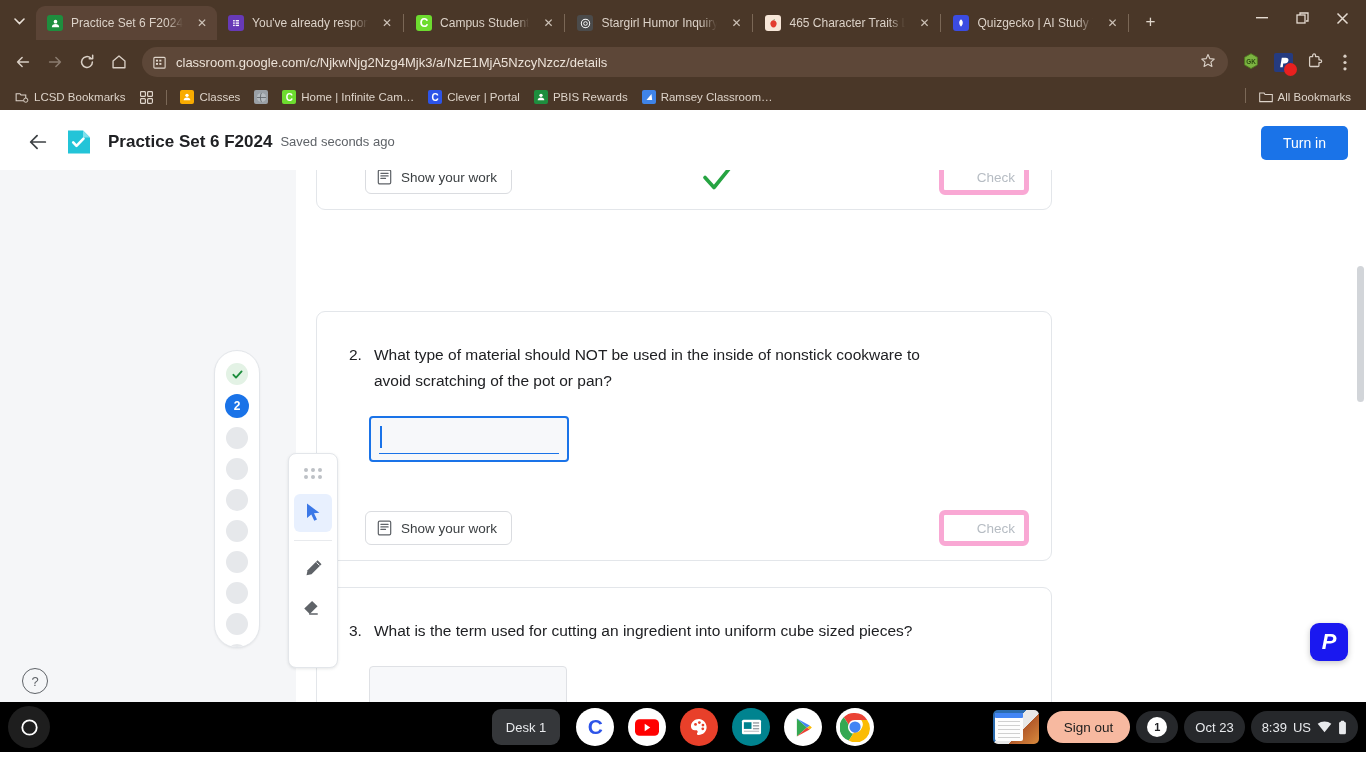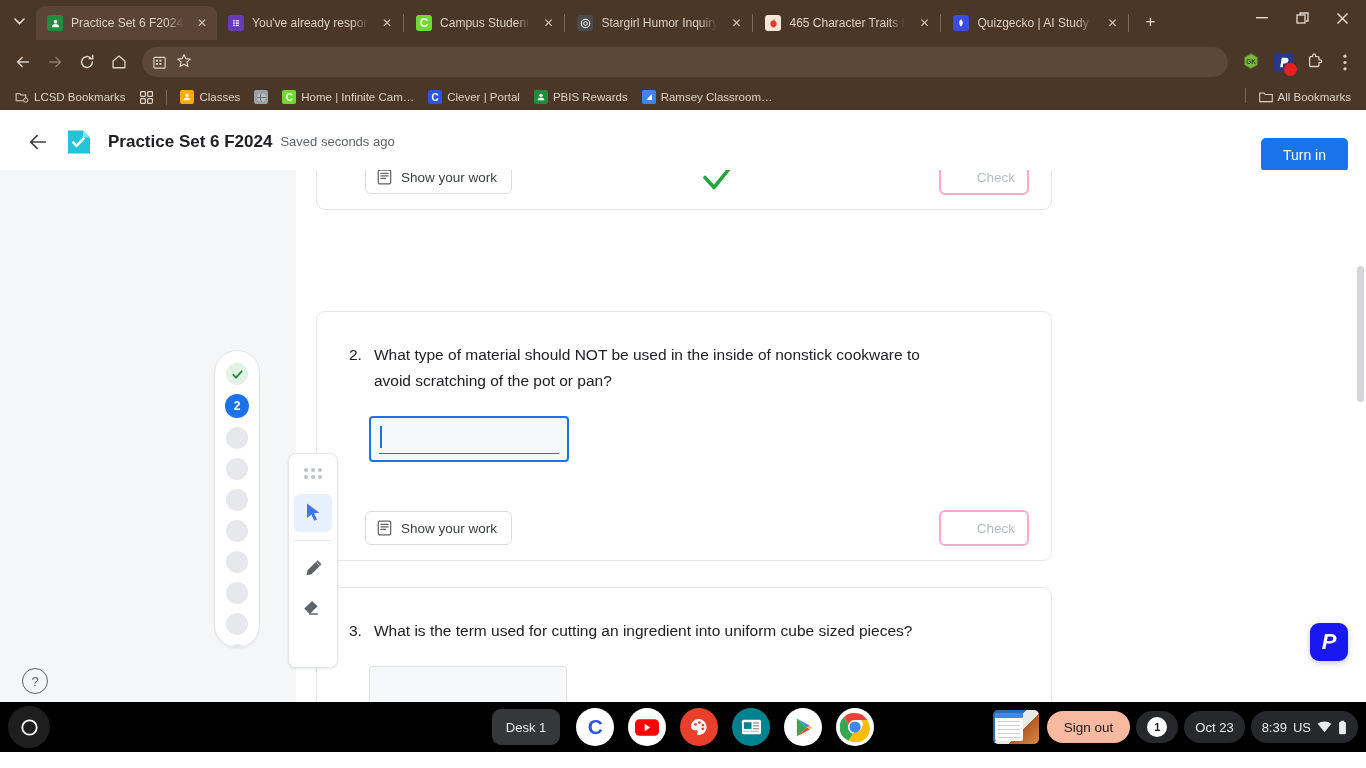--- a/index.html
+++ b/index.html
@@ -120,21 +120,20 @@
     font-size: 17px; font-weight: bold; color: #202124; margin-left: 16px;
     white-space: nowrap;
   }
   .saved-text { font-size: 13px; color: #5f6368; margin-left: 8px; white-space: nowrap; }
   .turnin-btn {
     position: absolute; right: 18px; top: 12px;
     background: #1a73e8; color: #fff; font-size: 14px;
     padding: 0 22px; height: 34px; border-radius: 5px; border: none;
     display: flex; align-items: center; justify-content: center;
     font-family: "Liberation Sans", sans-serif;
-    margin-top: 12px;
   }
 
   .work-area {
     position: relative; height: 570px; background: #f5f6f8; overflow: hidden;
   }
   .content-scroll {
     position: absolute; left: 296px; top: 0; right: 0; bottom: 0;
     background: #fff;
   }
   .left-rail {
@@ -216,21 +215,21 @@
     position: absolute; left: 0; right: 0; bottom: 14px;
     display: flex; align-items: center; padding: 0 22px 0 32px;
   }
   .show-work {
     display: flex; align-items: center; gap: 9px;
     border: 1px solid #dadce0; border-radius: 6px;
     height: 34px; padding: 0 14px 0 11px; background: #fff; margin-left: 16px;
   }
   .show-work-label { font-size: 13.5px; color: #3c4043; white-space: nowrap; }
   .check-btn {
-    margin-left: auto; border: 2px solid #f9a8d4; border-radius: 6px;
+    margin-left: auto; border: 5px solid #f9a8d4; border-radius: 6px;
     height: 36px; width: 90px; background: #fff;
     display: flex; align-items: center; justify-content: center;
     font-size: 13.5px; color: #b6bcc3;
     font-family: "Liberation Sans", sans-serif;
     padding-left: 24px;
   }
   .green-check { margin-left: auto; margin-right: 14px; display: flex; }
 
   
   .help-btn {
@@ -435,20 +434,21 @@
     <div class="omnibox">
       <span style="display:flex;">
         <svg width="15" height="15" viewBox="0 0 16 16">
             <rect x="2" y="2.5" width="12" height="11.5" rx="1" fill="none" stroke="#e0d6cb" stroke-width="1.2"></rect>
             <rect x="4.2" y="5" width="2.2" height="2" fill="#e0d6cb"></rect>
             <rect x="7.8" y="5" width="2.2" height="2" fill="#e0d6cb"></rect>
             <rect x="4.2" y="8.5" width="2.2" height="2" fill="#e0d6cb"></rect>
             <rect x="7.8" y="8.5" width="2.2" height="2" fill="#e0d6cb"></rect>
           </svg>
       </span>
+      <span class="omnibox-url" title="classroom.google.com/c/NjkwNjg2Nzg4Mjk3/a/NzE1MjA5NzcyNzcz/details">classroom.google.com/c/NjkwNjg2Nzg4Mjk3/a/NzE1MjA5NzcyNzcz/details</span>
       <span class="star">
         <svg width="16" height="16" viewBox="0 0 18 18">
             <path d="M9 1.8l2.1 4.6 4.9.5-3.7 3.3 1.1 4.9L9 12.6l-4.4 2.5 1.1-4.9L2 6.9l4.9-.5z" fill="none" stroke="#d9cfc5" stroke-width="1.3" stroke-linejoin="round"></path>
           </svg>
       </span>
     </div>
 
     <div class="tb-icon">
       <svg width="20" height="20" viewBox="0 0 22 22">
           <path d="M11 1.8l7 4v8.4l-7 4-7-4V5.8z" fill="#7cb342" stroke="#4e7c1e" stroke-width="1"></path>

